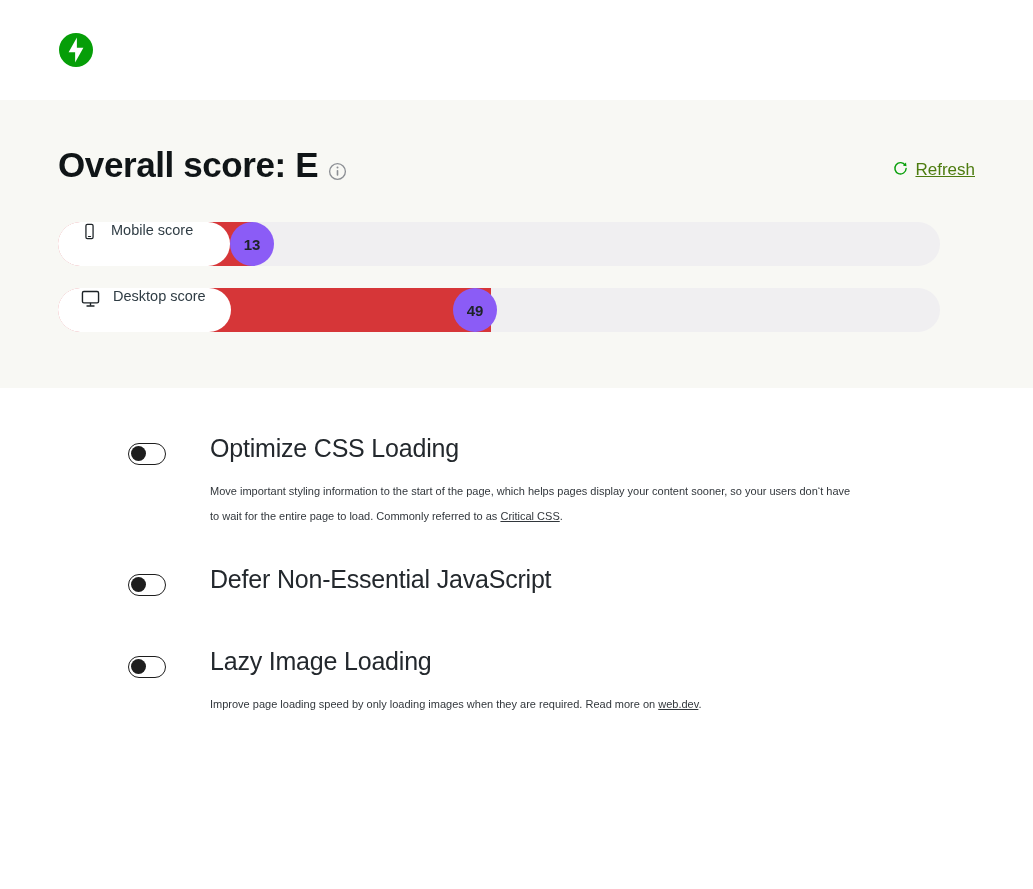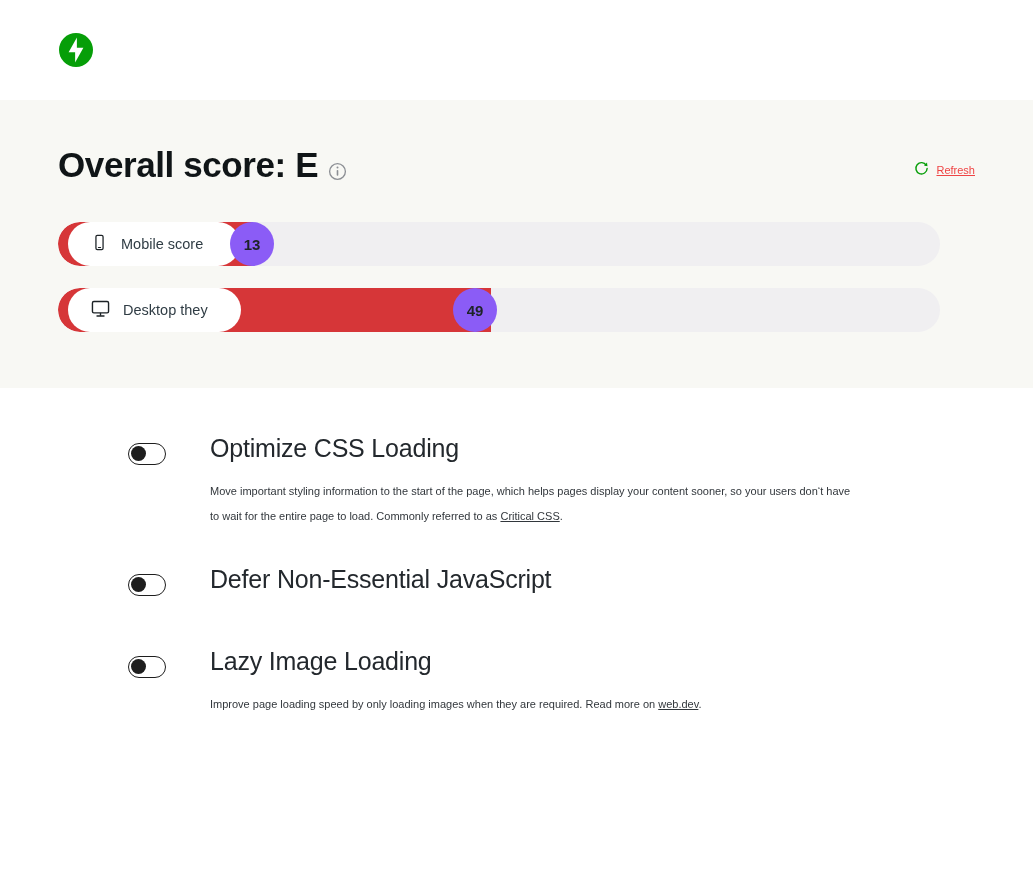--- a/index.html
+++ b/index.html
@@ -55,22 +55,22 @@
   .info-icon { display: block; margin-top: 4px; }
   .spacer { flex: 1; }
   .refresh {
     display: flex;
     align-items: center;
     gap: 7px;
     text-decoration: none;
     margin-top: 6px;
   }
   .refresh-label {
-    font-size: 11px;
-    color: #ef4444;
+    font-size: 17px;
+    color: #4d7c0f;
     text-decoration: underline;
   }
 
   
   .bars { padding: 0 58px; }
   .bar-row {
     position: relative;
     height: 44px;
     margin-bottom: 22px;
   }
@@ -83,26 +83,26 @@
     overflow: hidden;
   }
   .bar-fill {
     position: absolute;
     left: 0; top: 0; height: 44px;
     background: #d63638;
     border-radius: 22px 0 0 22px;
   }
   .bar-label {
     position: absolute;
-    left: 10px; top: 0;
+    left: 0; top: 0;
     height: 44px;
     background: #ffffff;
     border-radius: 22px;
     display: flex;
-    align-items: center;
+    align-items: flex-start;
     gap: 12px;
     padding: 0 26px 0 22px;
     z-index: 3;
   }
   .bar-label-text {
     font-size: 14.5px;
     color: #2f3c44;
     white-space: nowrap;
   }
   .bar-knob {
@@ -228,21 +228,21 @@
         <div class="bar-fill" id="fill-1" style="width: 432.62px;"></div>
       </div>
       <div class="bar-label" id="lbl-1" style="width: 173px;">
         <span>
           <svg width="21" height="21" viewBox="0 0 24 24">
             <rect x="2.8" y="4" width="18.4" height="13" rx="1.6" fill="none" stroke="#1d2327" stroke-width="1.6"></rect>
             <line x1="12" y1="17" x2="12" y2="20.3" stroke="#1d2327" stroke-width="1.6"></line>
             <line x1="8" y1="20.6" x2="16" y2="20.6" stroke="#1d2327" stroke-width="1.6" stroke-linecap="round"></line>
           </svg>
         </span>
-        <span class="bar-label-text">Desktop they</span>
+        <span class="bar-label-text">Desktop score</span>
       </div>
       <div class="bar-knob" id="knob-1" style="left: 395px;">49</div>
     </div>
 
   </div>
 </div>
 
 <div class="modules">
 
   <div class="module">

